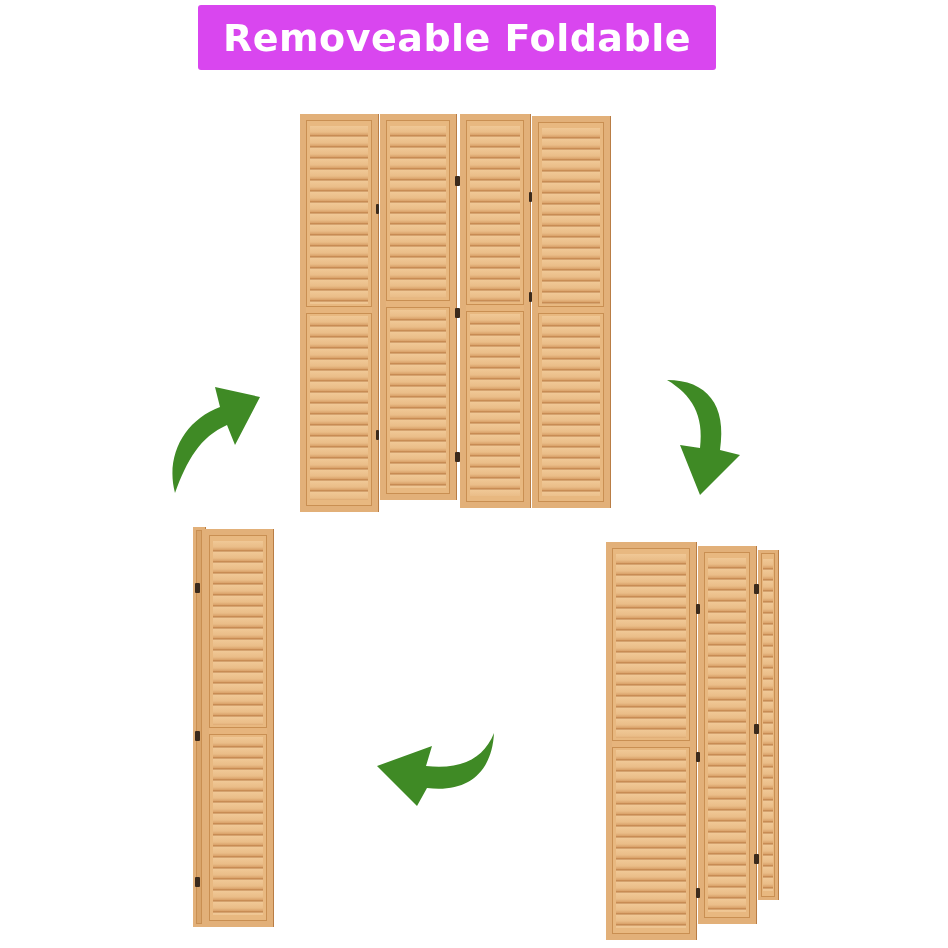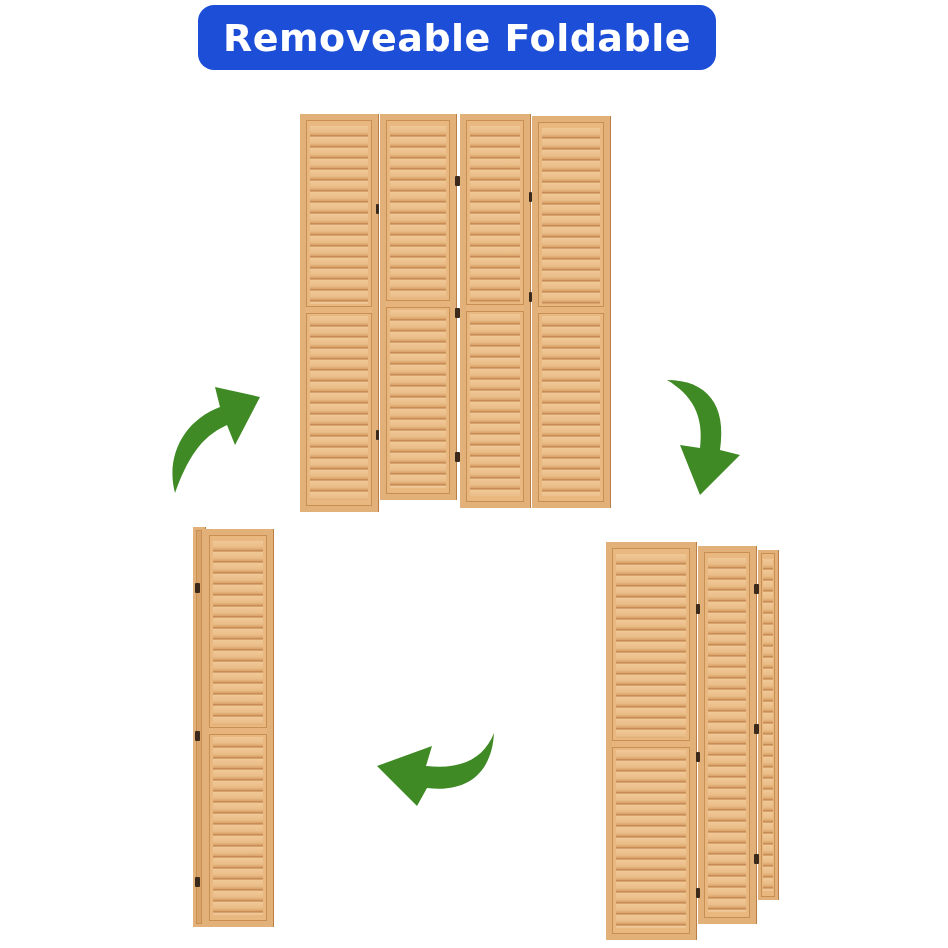--- a/index.html
+++ b/index.html
@@ -1,19 +1,19 @@
 <!DOCTYPE html>
 <html><head>
 <meta charset="utf-8">
 <style>
   html, body { margin:0; padding:0; background:#ffffff; }
   body { width:948px; height:948px; position:relative; overflow:hidden; font-family:"Liberation Sans", sans-serif; }
   .banner {
     position:absolute; left:198px; top:5px; width:518px; height:65px;
-    background:#1d4ed8; border-radius:16px;
+    background:#d946ef; border-radius:3px;
     display:flex; align-items:center; justify-content:center;
   }
   .banner-text {
     color:#ffffff; font-family:"DejaVu Sans", sans-serif; font-weight:bold;
     font-size:38px; letter-spacing:0.5px;
   }
   .screen { position:absolute; }
   .panel {
     position:absolute; box-sizing:border-box;
     background:#e8b880;

